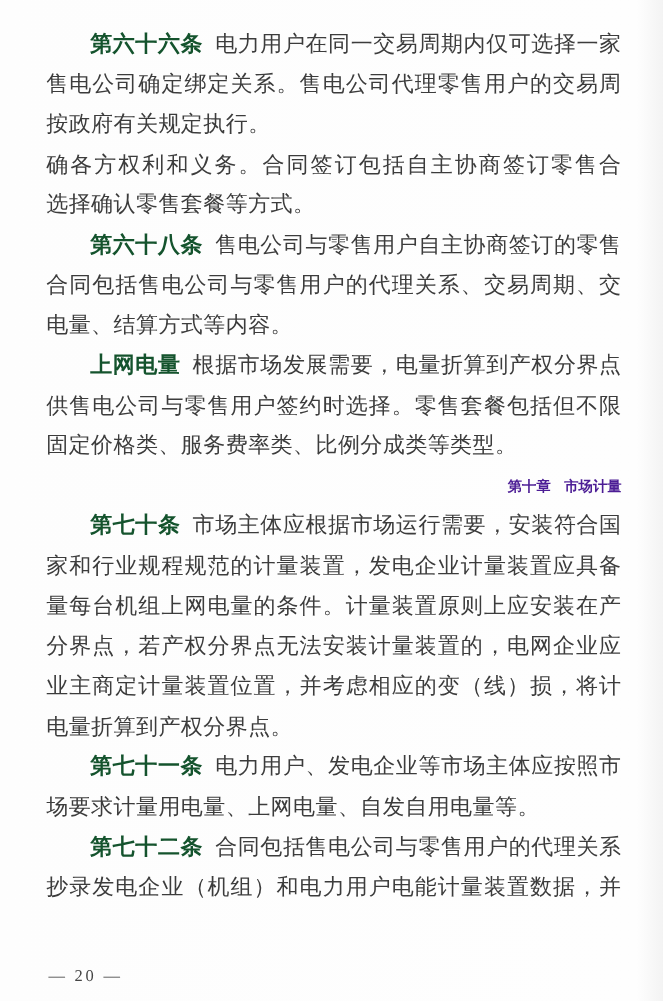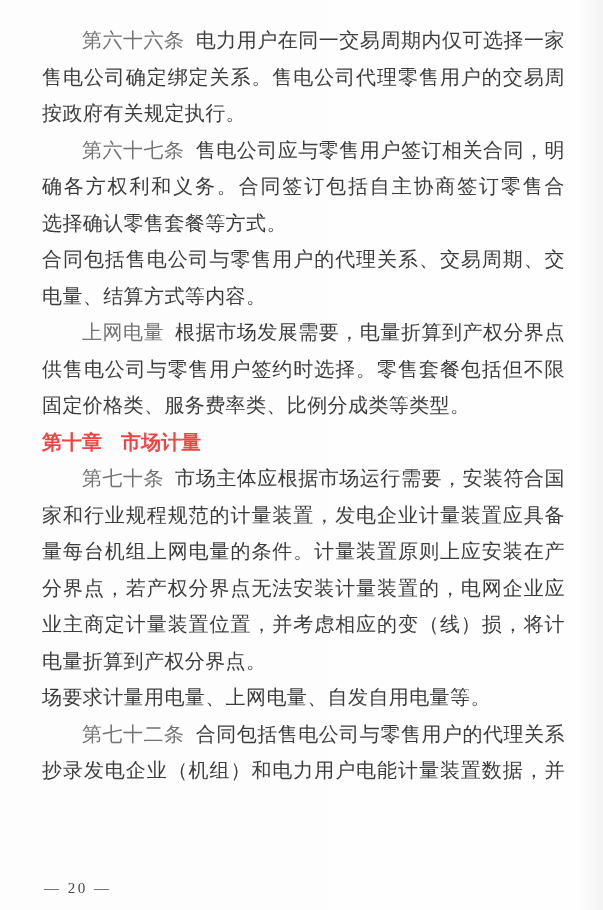--- a/index.html
+++ b/index.html
@@ -23,32 +23,32 @@
     height: 36.5px;
     overflow: hidden;
     text-align: justify;
     text-justify: inter-character;
     letter-spacing: 0.4px;
   }
   .fill { text-align-last: justify; }
   .first { text-indent: 2em; }
   .art-label {
     font-family: "Liberation Sans", "DejaVu Sans", sans-serif;
-    font-weight: 400;
-    color: #737373;
+    font-weight: 700;
+    color: #14532d;
     margin-right: 0.55em;
   }
   .chapter {
-    font-size: 20px;
+    font-size: 13px;
     line-height: 36.5px;
     height: 36.5px;
-    text-align: left;
+    text-align: right;
     font-family: "Liberation Sans", "DejaVu Sans", sans-serif;
     font-weight: 700;
-    color: #ef4444;
+    color: #4c1d95;
   }
   .chapter .chapter-title { margin-left: 0.95em; }
   .page-number {
     position: absolute;
     left: 44px;
     top: 880px;
     font-size: 15px;
     letter-spacing: 2.5px;
     color: #454545;
   }
@@ -58,26 +58,26 @@
 
 <div class="text-block">
 
   <div>
     <div class="line fill first"><span class="art-label">第六十六条</span><span>电力用户在同一交易周期内仅可选择一家</span></div>
     <div class="line fill">售电公司确定绑定关系。售电公司代理零售用户的交易周期</div>
     <div class="line">按政府有关规定执行。</div>
   </div>
 
   <div>
-    <div class="line fill first"><span class="art-label">第六十七条</span><span>售电公司应与零售用户签订相关合同，明</span></div>
     <div class="line fill">确各方权利和义务。合同签订包括自主协商签订零售合同、</div>
     <div class="line">选择确认零售套餐等方式。</div>
   </div>
 
   <div>
+    <div class="line fill first"><span class="art-label">第六十八条</span><span>售电公司与零售用户自主协商签订的零售</span></div>
     <div class="line fill">合同包括售电公司与零售用户的代理关系、交易周期、交易</div>
     <div class="line">电量、结算方式等内容。</div>
   </div>
 
   <div>
     <div class="line fill first"><span class="art-label">上网电量</span><span>根据市场发展需要，电量折算到产权分界点</span></div>
     <div class="line fill">供售电公司与零售用户签约时选择。零售套餐包括但不限于</div>
     <div class="line">固定价格类、服务费率类、比例分成类等类型。</div>
   </div>
 
@@ -86,20 +86,21 @@
   <div>
     <div class="line fill first"><span class="art-label">第七十条</span><span>市场主体应根据市场运行需要，安装符合国</span></div>
     <div class="line fill">家和行业规程规范的计量装置，发电企业计量装置应具备计</div>
     <div class="line fill">量每台机组上网电量的条件。计量装置原则上应安装在产权</div>
     <div class="line fill">分界点，若产权分界点无法安装计量装置的，电网企业应与</div>
     <div class="line fill">业主商定计量装置位置，并考虑相应的变（线）损，将计量</div>
     <div class="line">电量折算到产权分界点。</div>
   </div>
 
   <div>
+    <div class="line fill first"><span class="art-label">第七十一条</span><span>电力用户、发电企业等市场主体应按照市</span></div>
     <div class="line">场要求计量用电量、上网电量、自发自用电量等。</div>
   </div>
 
   <div>
     <div class="line fill first"><span class="art-label">第七十二条</span><span>合同包括售电公司与零售用户的代理关系</span></div>
     <div class="line fill">抄录发电企业（机组）和电力用户电能计量装置数据，并将</div>
   </div>
 
 </div>
 

